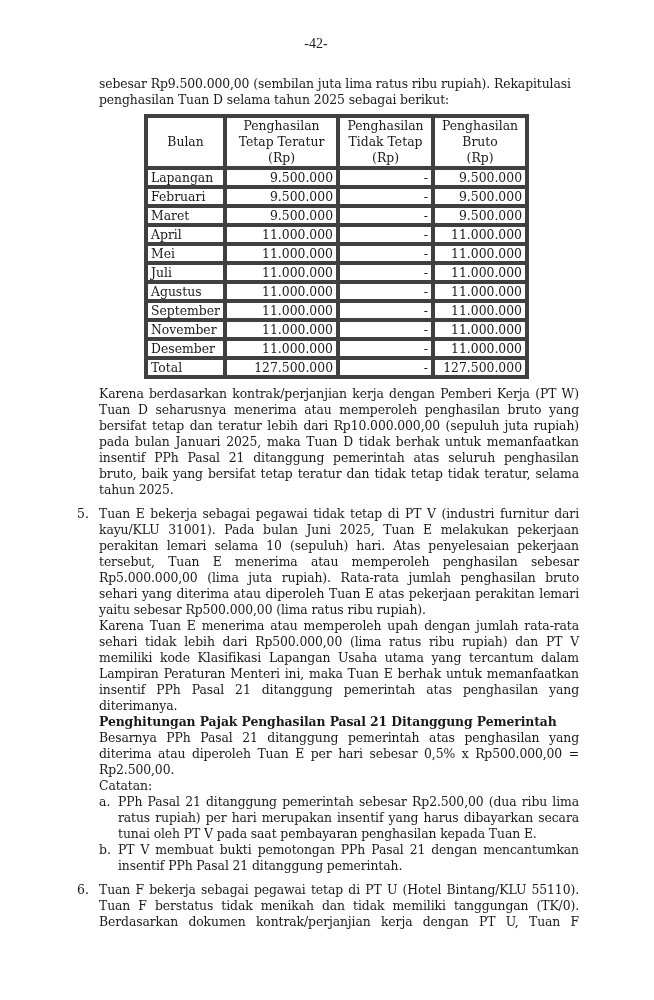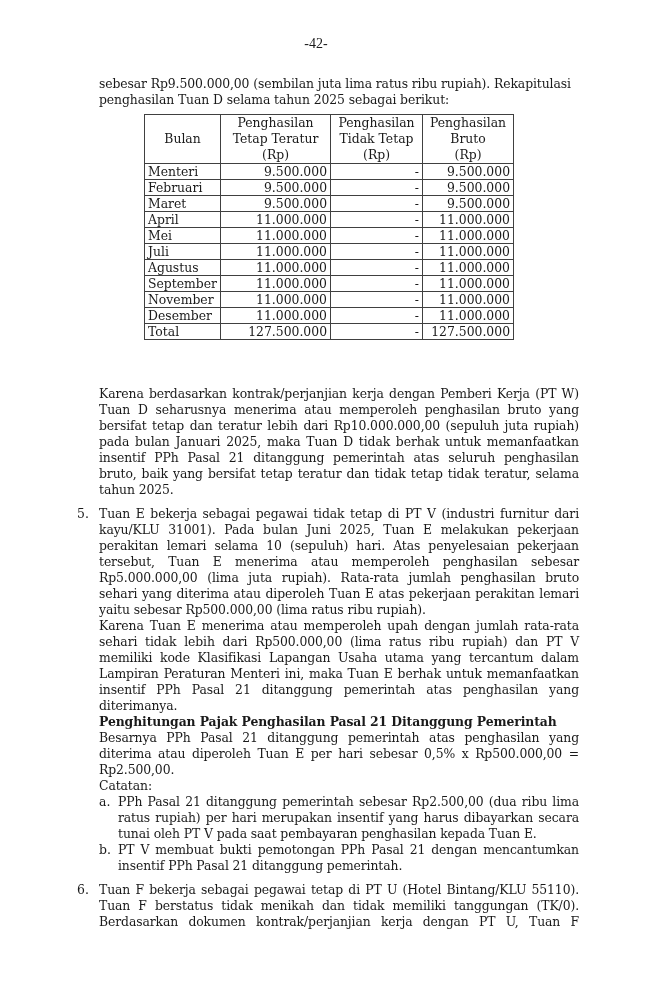--- a/index.html
+++ b/index.html
@@ -15,21 +15,21 @@
     .para {
       position: absolute; font-size: 12.4px; line-height: 16px;
       text-align: justify; margin: 0; letter-spacing: -0.1px;
     }
     .justify-last { text-align-last: justify; }
     table.income {
       position: absolute; left: 144px; top: 114px;
       border-collapse: collapse; font-size: 12.4px;
     }
     table.income th, table.income td {
-      border: 1px solid #404040; padding: 0 3px; line-height: 15px; height: 15px;
+      border: 4px solid #404040; padding: 0 3px; line-height: 15px; height: 15px;
       font-weight: normal; white-space: nowrap;
     }
     table.income th { text-align: center; vertical-align: middle; line-height: 16px; padding: 0 3px; }
     table.income td.num { text-align: right; }
     table.income td.month { text-align: left; }
     .c1 { width: 68px; } .c2 { width: 103px; } .c3 { width: 85px; } .c4 { width: 84px; }
     .list-num { position: absolute; font-size: 12.4px; line-height: 16px; }
   </style>
 </head>
 <body>
@@ -59,21 +59,21 @@
       </th>
       <th class="c4">
         <div>Penghasilan</div>
         <div>Bruto</div>
         <div>(Rp)</div>
       </th>
     </tr>
   </thead>
   <tbody id="table-body">
       <tr>
-        <td class="month">Menteri</td>
+        <td class="month">Lapangan</td>
         <td class="num">9.500.000</td>
         <td class="num">-</td>
         <td class="num">9.500.000</td>
       </tr>
       <tr>
         <td class="month">Februari</td>
         <td class="num">9.500.000</td>
         <td class="num">-</td>
         <td class="num">9.500.000</td>
       </tr>

